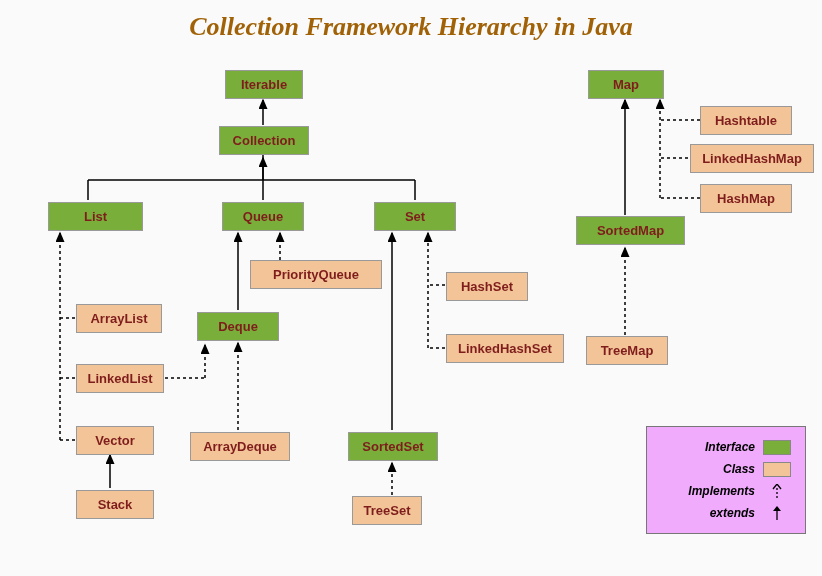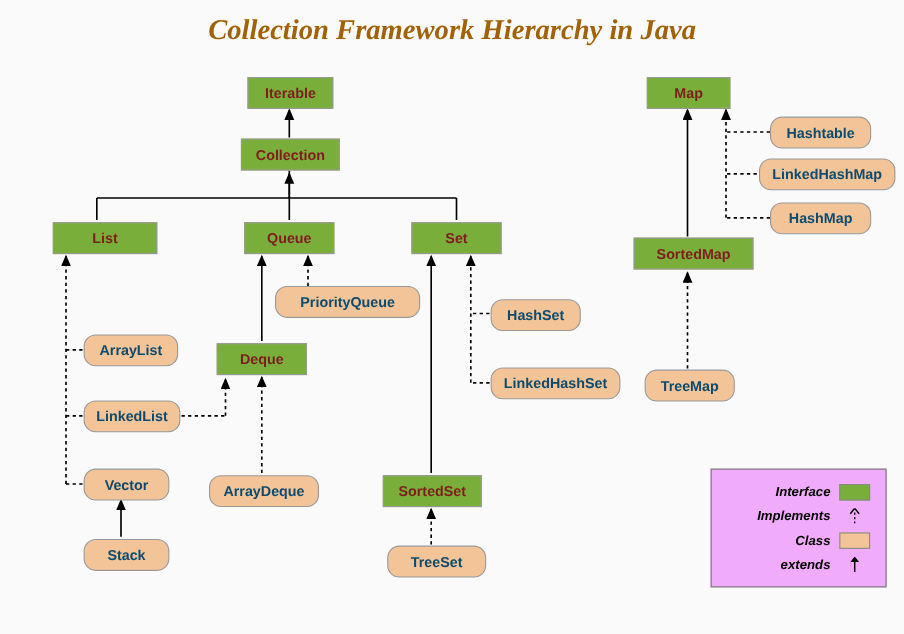--- a/index.html
+++ b/index.html
@@ -31,22 +31,21 @@
     font-size: 13px;
     font-weight: 600;
     color: #222;
   }
   .iface {
     background: #7aae3a;
     color: #7f1d1d;
   }
   .cls {
     background: #f3c497;
-    color: #0c4a6e;
-    border-radius: 11px;
+    color: #7f1d1d;
   }
   .legend {
     position: absolute;
     border: 1px solid #777;
     padding: 8px 14px;
     font-family: Arial, sans-serif;
     font-size: 12px;
     background: #f0abfc;
   }
   .legend-row {
@@ -143,41 +142,41 @@
 <div class="node iface" style="left:576px; top:216px; width:109px">SortedMap</div>
 
 <div class="node cls" style="left:76px;  top:304px; width:86px">ArrayList</div>
 <div class="node cls" style="left:76px;  top:364px; width:88px">LinkedList</div>
 <div class="node cls" style="left:76px;  top:426px; width:78px">Vector</div>
 <div class="node cls" style="left:76px;  top:490px; width:78px">Stack</div>
 <div class="node cls" style="left:250px; top:260px; width:132px">PriorityQueue</div>
 <div class="node cls" style="left:190px; top:432px; width:100px">ArrayDeque</div>
 <div class="node cls" style="left:446px; top:272px; width:82px">HashSet</div>
 <div class="node cls" style="left:446px; top:334px; width:118px">LinkedHashSet</div>
-<div class="node cls" style="left:352px; top:496px; width:90px">TreeSet</div>
+<div class="node cls" style="left:352px; top:496px; width:70px">TreeSet</div>
 <div class="node cls" style="left:700px; top:106px; width:92px">Hashtable</div>
 <div class="node cls" style="left:690px; top:144px; width:124px">LinkedHashMap</div>
 <div class="node cls" style="left:700px; top:184px; width:92px">HashMap</div>
 <div class="node cls" style="left:586px; top:336px; width:82px">TreeMap</div>
 
 <div class="legend" style="left:646px; top:426px; width:160px">
   <div class="legend-row">
     <span class="legend-label">Interface</span>
     <span class="swatch" style="background:#7aae3a"></span>
   </div>
   <div class="legend-row">
+    <span class="legend-label">Class</span>
+    <span class="swatch" style="background:#f3c497"></span>
+  </div>
+  <div class="legend-row">
     <span class="legend-label">Implements</span>
     <svg width="28" height="14">
       <line x1="14" y1="14" x2="14" y2="3" stroke="#000" stroke-width="1.3" stroke-dasharray="2,2"></line>
       <path d="M10,5 L14,0 L18,5" fill="none" stroke="#000" stroke-width="1.3"></path>
     </svg>
-  </div>
-  <div class="legend-row">
-    <span class="legend-label">Class</span>
-    <span class="swatch" style="background:#f3c497"></span>
   </div>
   <div class="legend-row">
     <span class="legend-label">extends</span>
     <svg width="28" height="14">
       <line x1="14" y1="14" x2="14" y2="3" stroke="#000" stroke-width="1.3"></line>
       <path d="M10,5 L14,0 L18,5 Z" fill="#000"></path>
     </svg>
   </div>
 </div>
 

